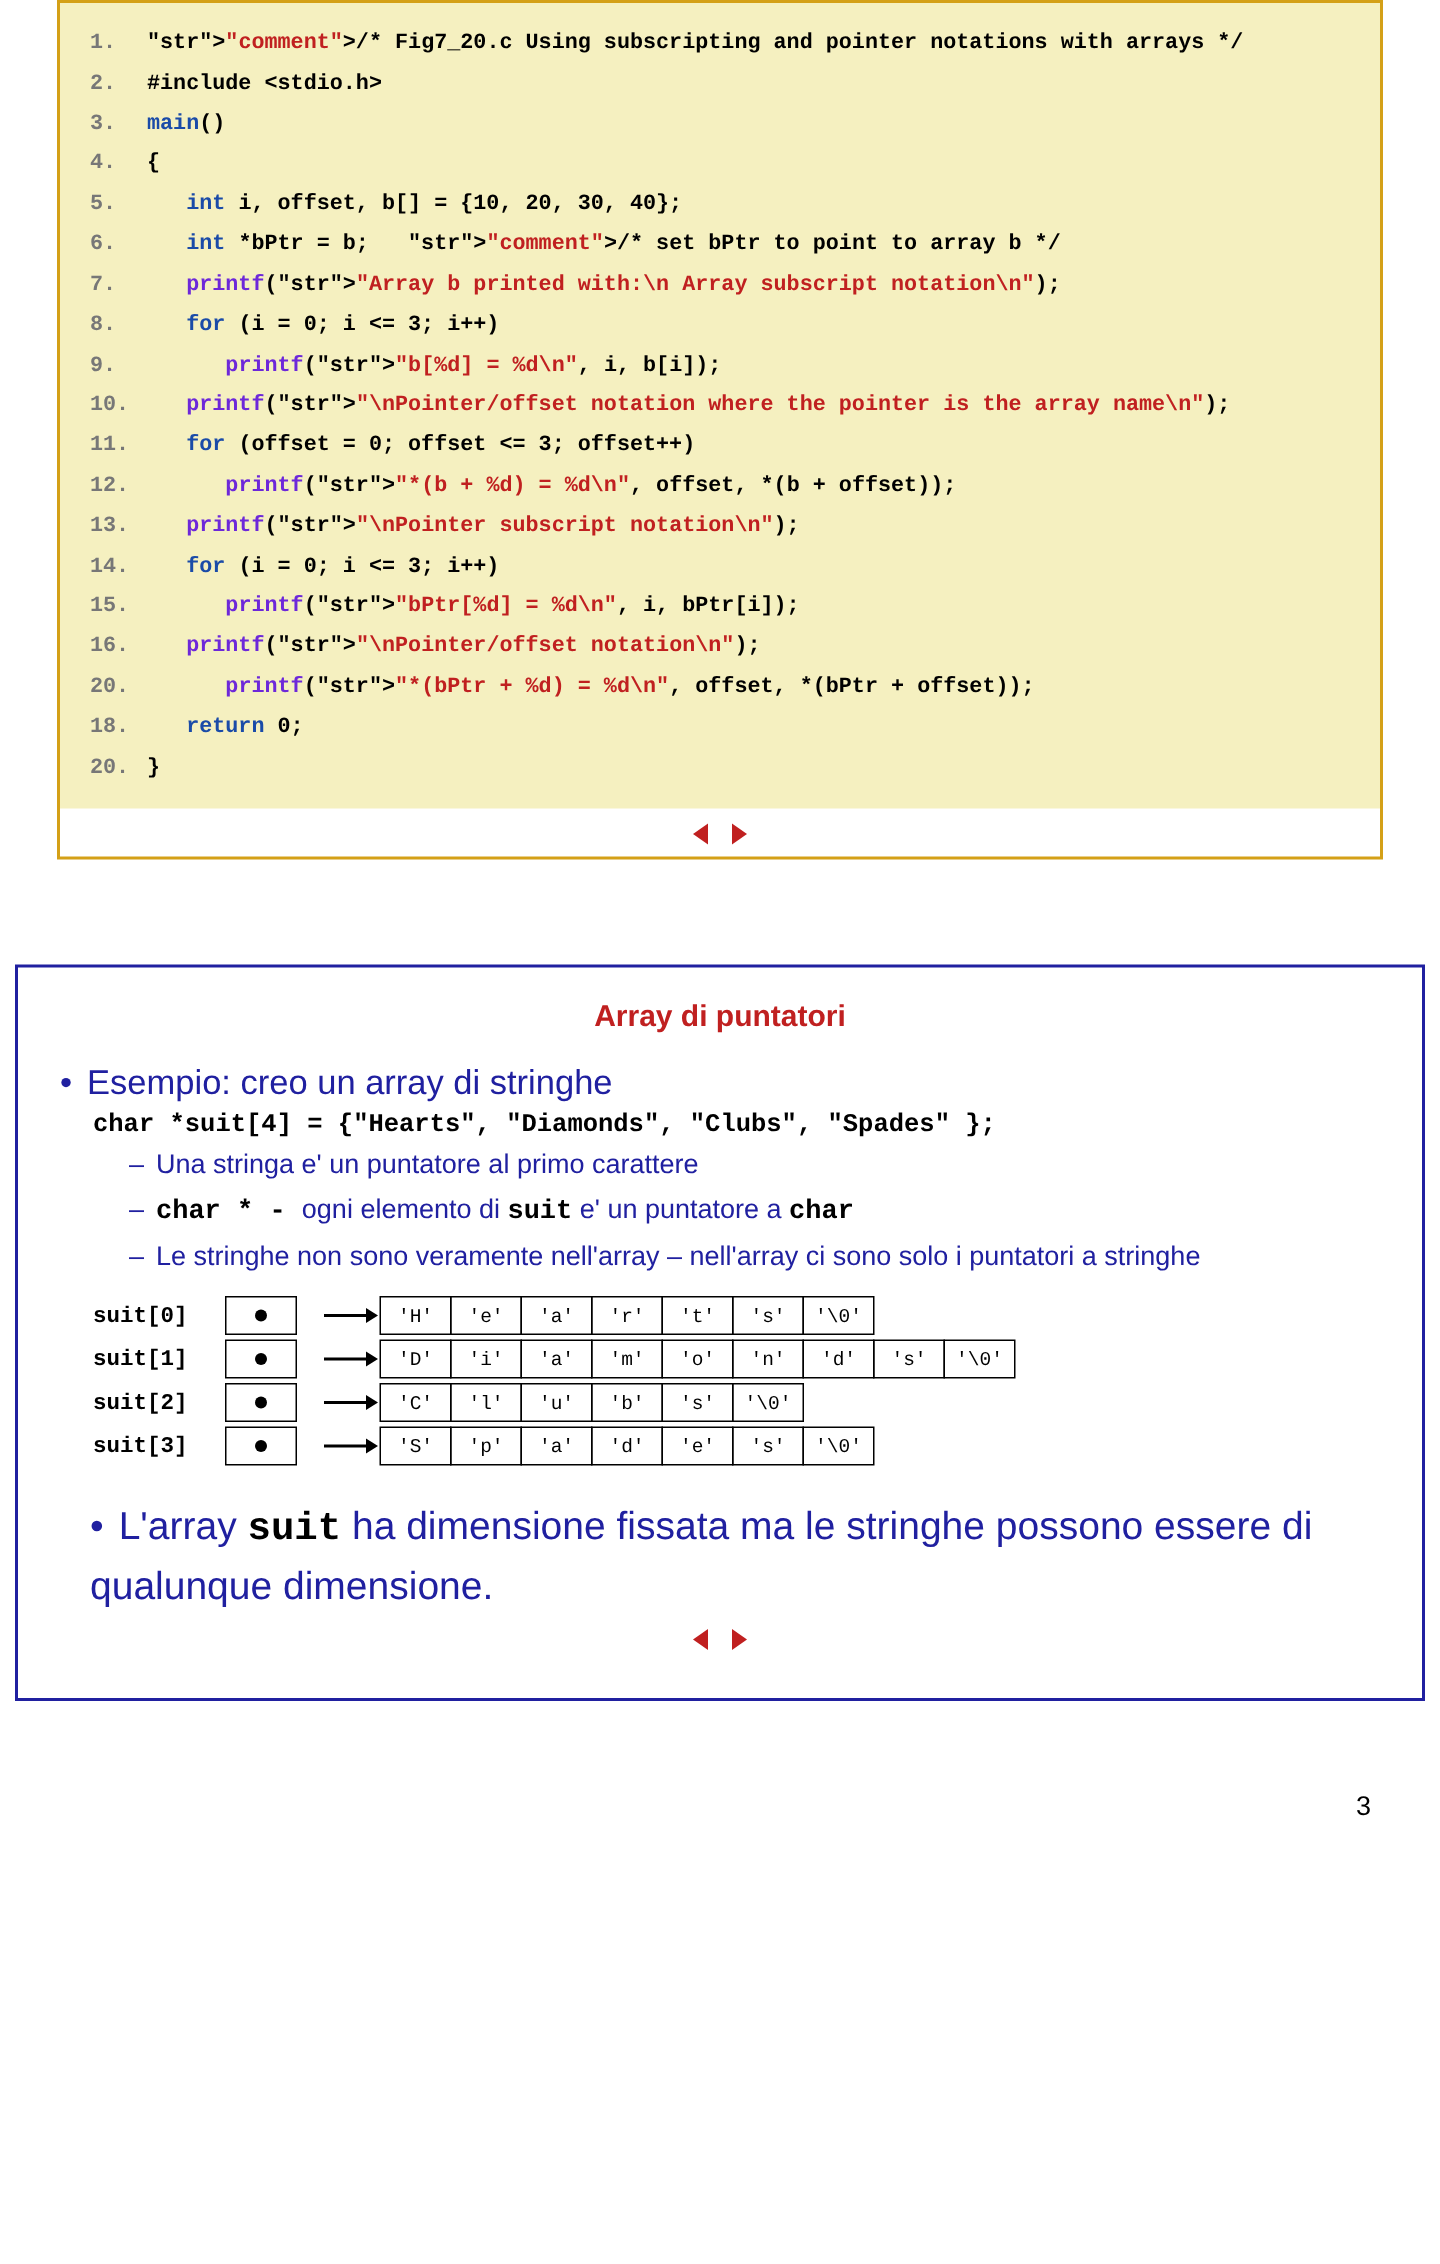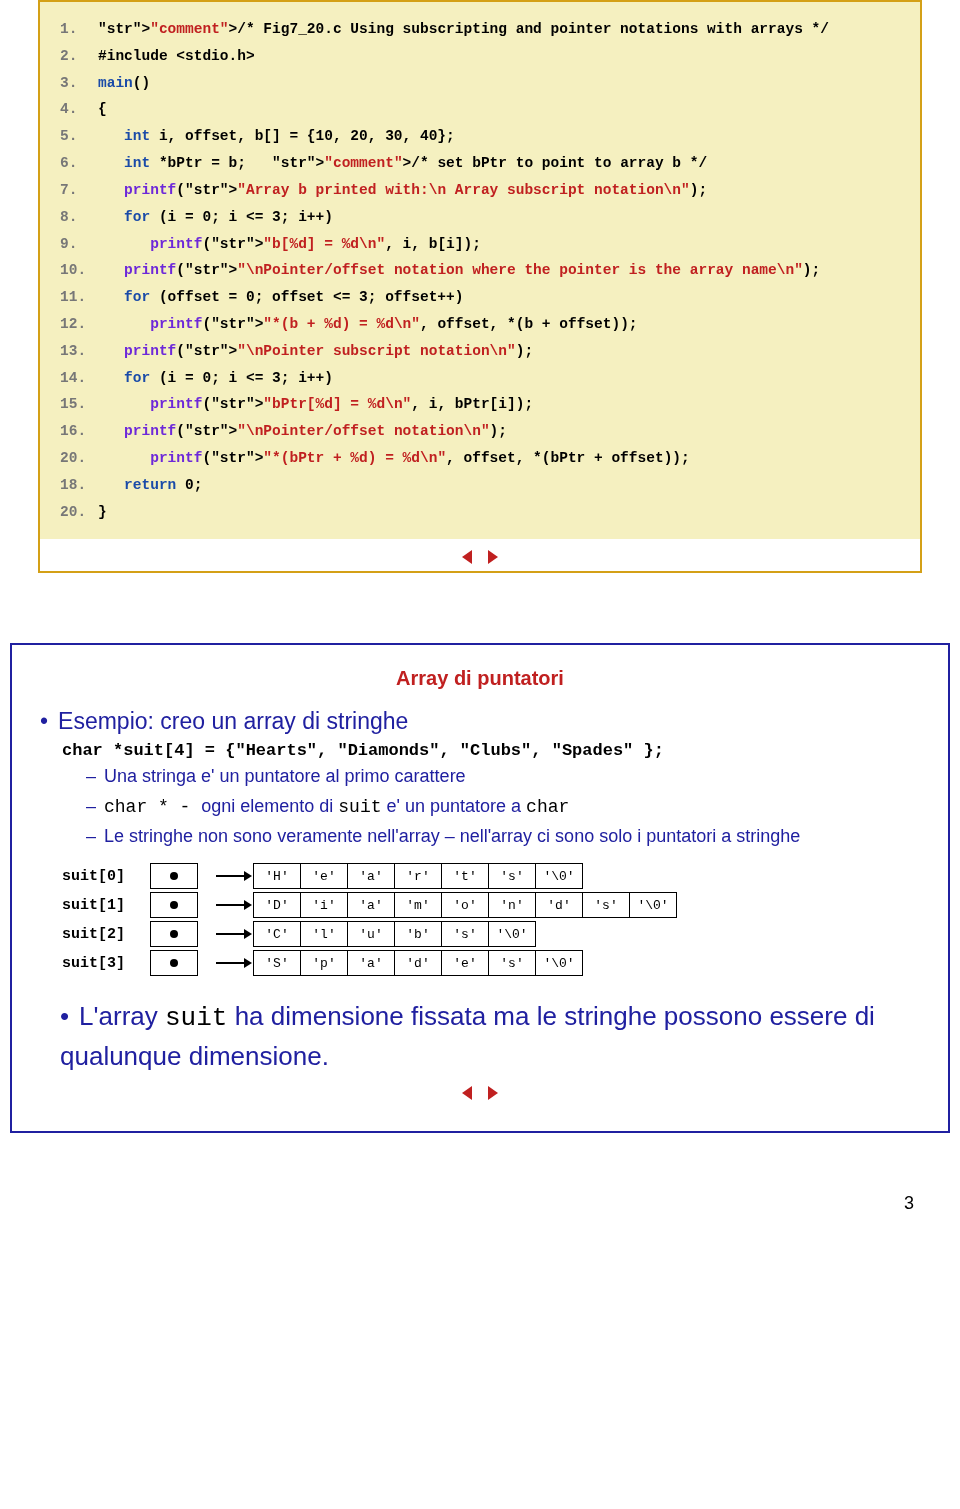--- a/index.html
+++ b/index.html
@@ -13,21 +13,21 @@
 .func { color:#6d28d9; }
 .str { color:#c02020; }
 .nav { text-align:center; padding:8px 0 6px; }
 .nav-btn { display:inline-block; width:18px; height:14px; margin:0 2px; vertical-align:middle; position:relative; }
 .tri-left { width:0; height:0; border-top:7px solid transparent; border-bottom:7px solid transparent; border-right:10px solid #c02020; display:inline-block; }
 .tri-right { width:0; height:0; border-top:7px solid transparent; border-bottom:7px solid transparent; border-left:10px solid #c02020; display:inline-block; }
 .slide2 { border:2px solid #2020a0; padding:18px 28px 24px; margin-top:70px; }
 .title2 { color:#c02020; font-size:20px; font-weight:bold; text-align:center; margin:4px 0 18px; font-family:Arial,sans-serif; }
 .bullet1 { color:#2020a0; font-size:23px; margin:8px 0 6px; }
 .bullet1 .dot { color:#2020a0; margin-right:10px; }
-.mono { font-family:"Courier New",monospace; font-weight:normal; color:#000; }
+.mono { font-family:"Courier New",monospace; font-weight:bold; color:#000; }
 .sub { color:#2020a0; font-size:18px; margin:4px 0 4px 46px; line-height:1.4; }
 .sub-dash { display:inline-block; width:18px; }
 .codeline { font-family:"Courier New",monospace; font-weight:bold; font-size:17px; color:#000; margin:4px 0 4px 22px; }
 .diagram { margin:14px 0 10px 22px; }
 .row { display:flex; align-items:center; margin:3px 0; }
 .rowlbl { font-family:"Courier New",monospace; font-weight:bold; font-size:15px; width:88px; }
 .ptrbox { width:46px; height:24px; border:1px solid #000; display:flex; align-items:center; justify-content:center; margin-right:18px; position:relative; }
 .ptrdot { width:8px; height:8px; background:#000; border-radius:50%; }
 .arrow { width:34px; height:2px; background:#000; position:relative; margin-right:4px; }
 .arrow:after { content:""; position:absolute; right:-2px; top:-4px; width:0; height:0; border-left:8px solid #000; border-top:5px solid transparent; border-bottom:5px solid transparent; }

